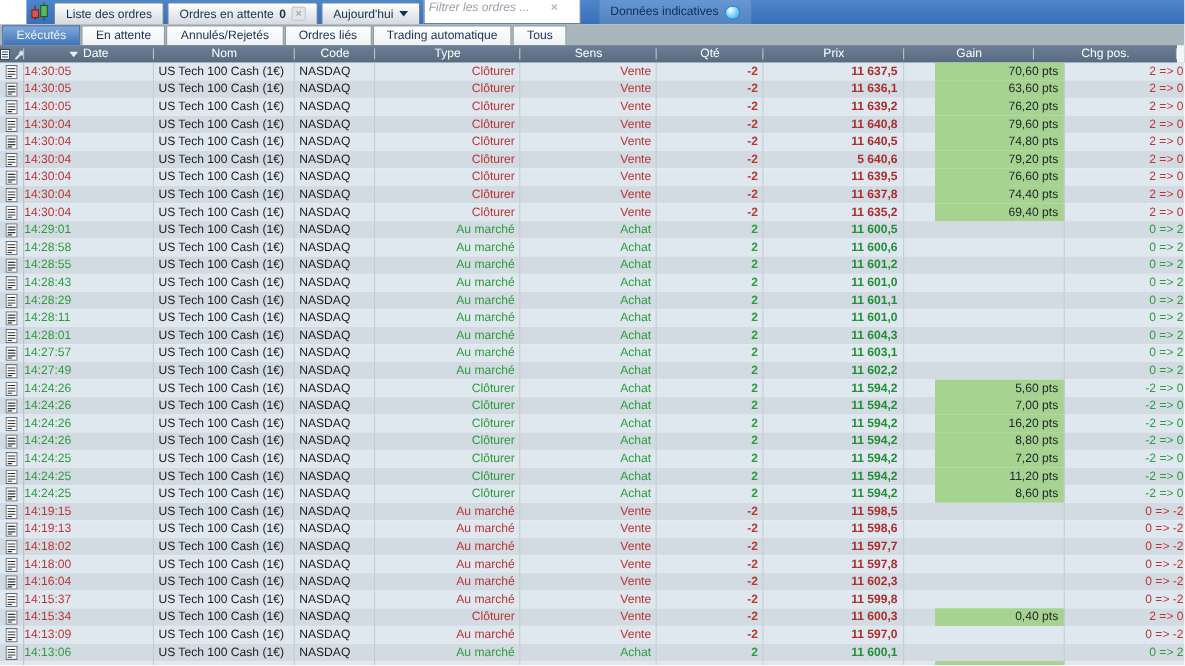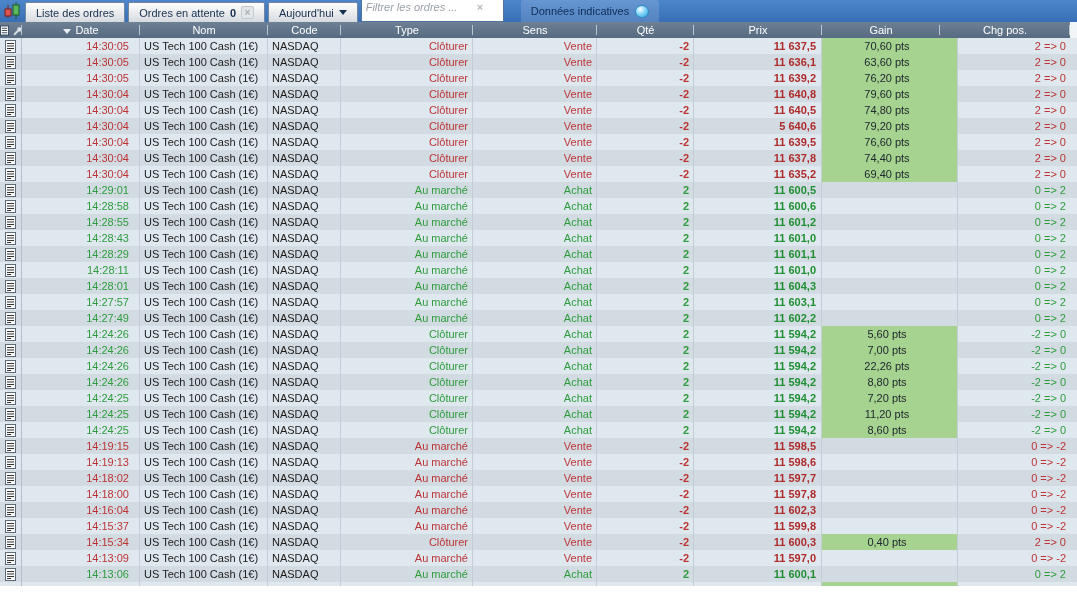--- a/index.html
+++ b/index.html
@@ -2,21 +2,21 @@
 <html><head>
 <meta charset="utf-8">
 <style>
   * { box-sizing: border-box; }
   body { margin:0; }
   #app { width:1077px; height:605px; overflow:hidden; background:#fff;
          font-family:"Liberation Sans", sans-serif; font-size:11px; cursor:default; }
 
   
   .topbar { height:22px; background:linear-gradient(#4d86cb,#386fb6);
-            display:flex; align-items:flex-end; }
+            display:flex; align-items:flex-end;margin-left:24px; }
   .candle-wrap { width:25px; height:22px; display:flex; align-items:center; justify-content:center; flex:0 0 auto; }
   .toptab { height:20px; line-height:18px; background:linear-gradient(#fefefe,#d6dadf);
             border:1px solid #73879e; border-bottom:none; border-radius:2px 2px 0 0;
             padding:0 10px; color:#16304f; margin-right:3px;
             display:flex; align-items:center; gap:5px; flex:0 0 auto; }
   .badge0 { font-weight:bold; }
   .mini-x { color:#a7aeb5; background:#e3e6e9; border:1px solid #c3c9cf; width:13px; height:13px;
             line-height:11px; text-align:center; border-radius:2px; font-size:10px; font-weight:bold; }
   .caret-down { width:0; height:0; border-left:4px solid transparent; border-right:4px solid transparent;
                 border-top:5px solid #16304f; display:inline-block; }
@@ -48,28 +48,28 @@
                 border-top:5px solid #e9eff6; display:inline-block; margin-right:4px; vertical-align:middle; }
 
   
   .row { height:16px; display:flex; }
   .row:nth-child(odd) { background:#e0e8ef; }
   .row:nth-child(even) { background:#d3dbe2; }
   .cell { line-height:16px; overflow:hidden; white-space:nowrap; flex:0 0 auto;
           border-right:1px solid #c4cdd5; }
   .icon-cell { width:22px; display:flex; align-items:center; justify-content:center;
                border-right:1px solid #b6bfc8; }
-  .c-date { width:118px; text-align:right; padding-right:10px; }
+  .c-date { width:118px; padding-right:10px; }
   .c-nom  { width:128px; padding-left:4px; color:#1b1b1b; }
   .c-code { width:73px;  padding-left:4px; color:#1b1b1b; }
   .c-type { width:132px; text-align:right; padding-right:4px; }
   .c-sens { width:124px; text-align:right; padding-right:4px; }
   .c-qty  { width:97px;  text-align:right; padding-right:4px; font-weight:bold; }
   .c-prix { width:128px; text-align:right; padding-right:5px; font-weight:bold; }
-  .c-gain { width:136px; text-align:center; padding-right:5px; color:#20272e; }
+  .c-gain { width:118px; text-align:right; padding-right:5px; color:#20272e;margin-left:28px; }
   .c-gain.filled { background:#a7d391; }
   .c-chg  { width:130px; text-align:right; padding-right:21px; }
   .c-strip { width:7px; background:#f3f6f8; border-right:none; }
   .h-date { width:118px; } .h-nom { width:128px; } .h-code { width:73px; }
   .h-type { width:132px; } .h-sens { width:124px; } .h-qty { width:97px; }
   .h-prix { width:128px; } .h-gain { width:118px; } .h-chg { width:130px; }
   .h-strip { width:7px; background:#f3f6f8; } .h-strip::after { display:none; }
 
   .sell .c-date, .sell .c-type, .sell .c-sens, .sell .c-qty, .sell .c-chg { color:#bb3434; }
   .sell .c-prix { color:#ae2b2b; }
@@ -106,20 +106,28 @@
     <div class="filter-wrap">
       <input type="text" placeholder="Filtrer les ordres ..." style="">
       <span class="filter-x">×</span>
     </div>
     <div class="indicative">
       <span>Données indicatives</span>
       <span class="globe"></span>
     </div>
   </div>
 
+  <div class="subtabs">
+    <div class="subtab active">Exécutés</div>
+    <div class="subtab">En attente</div>
+    <div class="subtab">Annulés/Rejetés</div>
+    <div class="subtab">Ordres liés</div>
+    <div class="subtab">Trading automatique</div>
+    <div class="subtab">Tous</div>
+  </div>
 
   <div class="thead">
     <div class="hcell hicons">
       <svg width="10" height="11" viewBox="0 0 10 11">
         <rect x="0.5" y="0.5" width="9" height="10" fill="#fff" stroke="#2e3f52"></rect>
         <line x1="2" y1="3" x2="8" y2="3" stroke="#2e3f52"></line>
         <line x1="2" y1="5.5" x2="8" y2="5.5" stroke="#2e3f52"></line>
         <line x1="2" y1="8" x2="8" y2="8" stroke="#2e3f52"></line>
       </svg>
       <svg width="11" height="11" viewBox="0 0 12 12">
@@ -571,21 +579,21 @@
             <line x1="2" y1="10.5" x2="6" y2="10.5" stroke="#333"></line>
           </svg>
         </div>
         <div class="cell c-date">14:24:26</div>
         <div class="cell c-nom">US Tech 100 Cash (1€)</div>
         <div class="cell c-code">NASDAQ</div>
         <div class="cell c-type">Clôturer</div>
         <div class="cell c-sens">Achat</div>
         <div class="cell c-qty">2</div>
         <div class="cell c-prix">11 594,2</div>
-        <div class="cell c-gain filled">22,26 pts</div>
+        <div class="cell c-gain filled">16,20 pts</div>
         <div class="cell c-chg">-2 =&gt; 0</div>
         <div class="cell c-strip"></div>
       </div>
       <div class="row buy">
         <div class="cell icon-cell">
           <svg width="11" height="13" viewBox="0 0 11 13">
             <rect x="0.5" y="0.5" width="10" height="12" fill="#fdfdfd" stroke="#5c6b7a"></rect>
             <line x1="2" y1="3.5" x2="9" y2="3.5" stroke="#333"></line>
             <line x1="2" y1="6" x2="9" y2="6" stroke="#333"></line>
             <line x1="2" y1="8.5" x2="9" y2="8.5" stroke="#333"></line>

